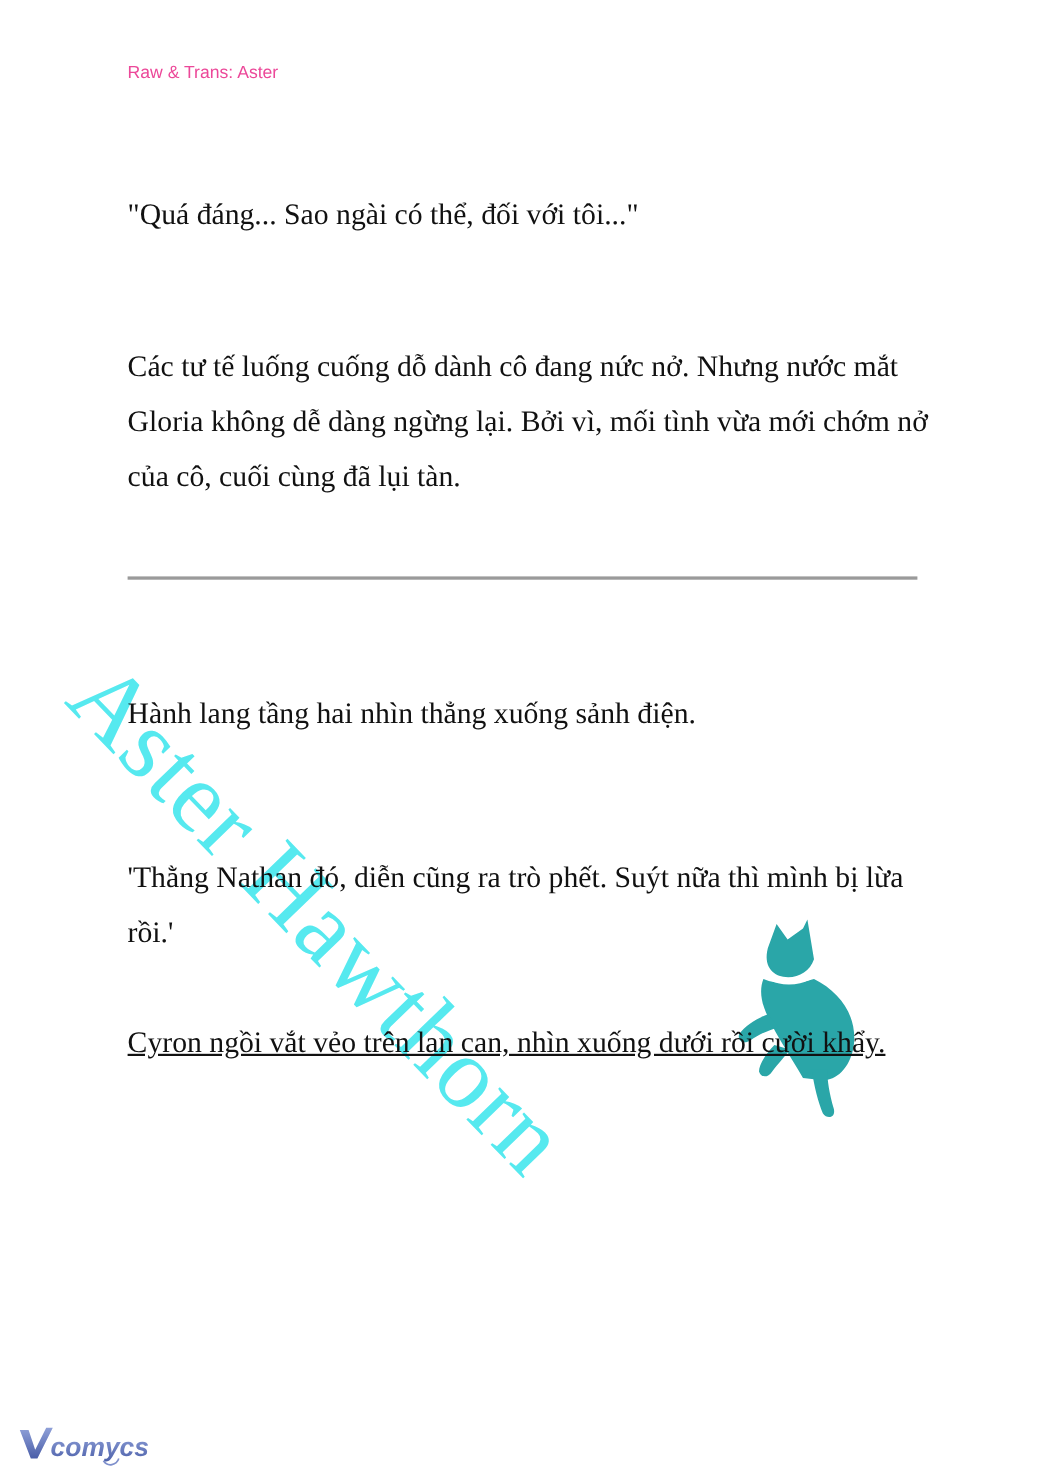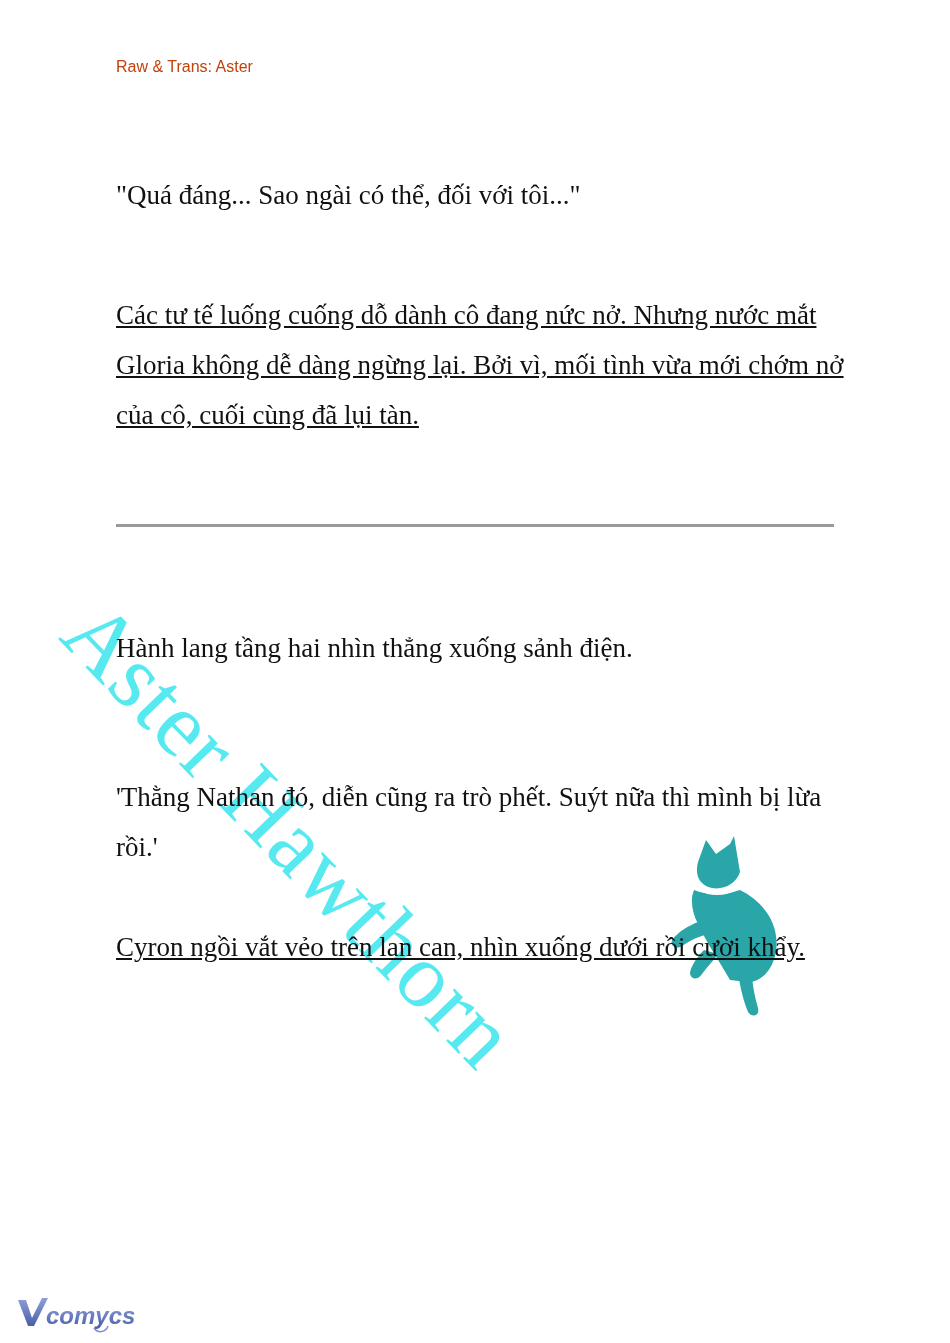--- a/index.html
+++ b/index.html
@@ -12,35 +12,35 @@
       height: 1343px;
       position: relative;
       overflow: hidden;
     }
     .header-credit {
       position: absolute;
       left: 116px;
       top: 58px;
       font-family: "Liberation Sans", sans-serif;
       font-size: 16px;
-      color: #c2410c;
+      color: #ec4899;
     }
     .para {
       position: absolute;
       left: 116px;
       width: 730px;
       font-family: "Liberation Serif", serif;
       font-size: 27px;
       line-height: 50px;
       color: #111;
       margin: 0;
       z-index: 2;
     }
     .p1 { top: 170px; }
-    .p2 { top: 290px; text-decoration: underline; }
+    .p2 { top: 308px; }
     .p3 { top: 623px; }
     .p4 { top: 772px; }
     .p5 { top: 922px; text-decoration: underline; }
     .separator {
       position: absolute;
       left: 116px;
       top: 524px;
       width: 718px;
       height: 3px;
       background: #9a9a9a;

